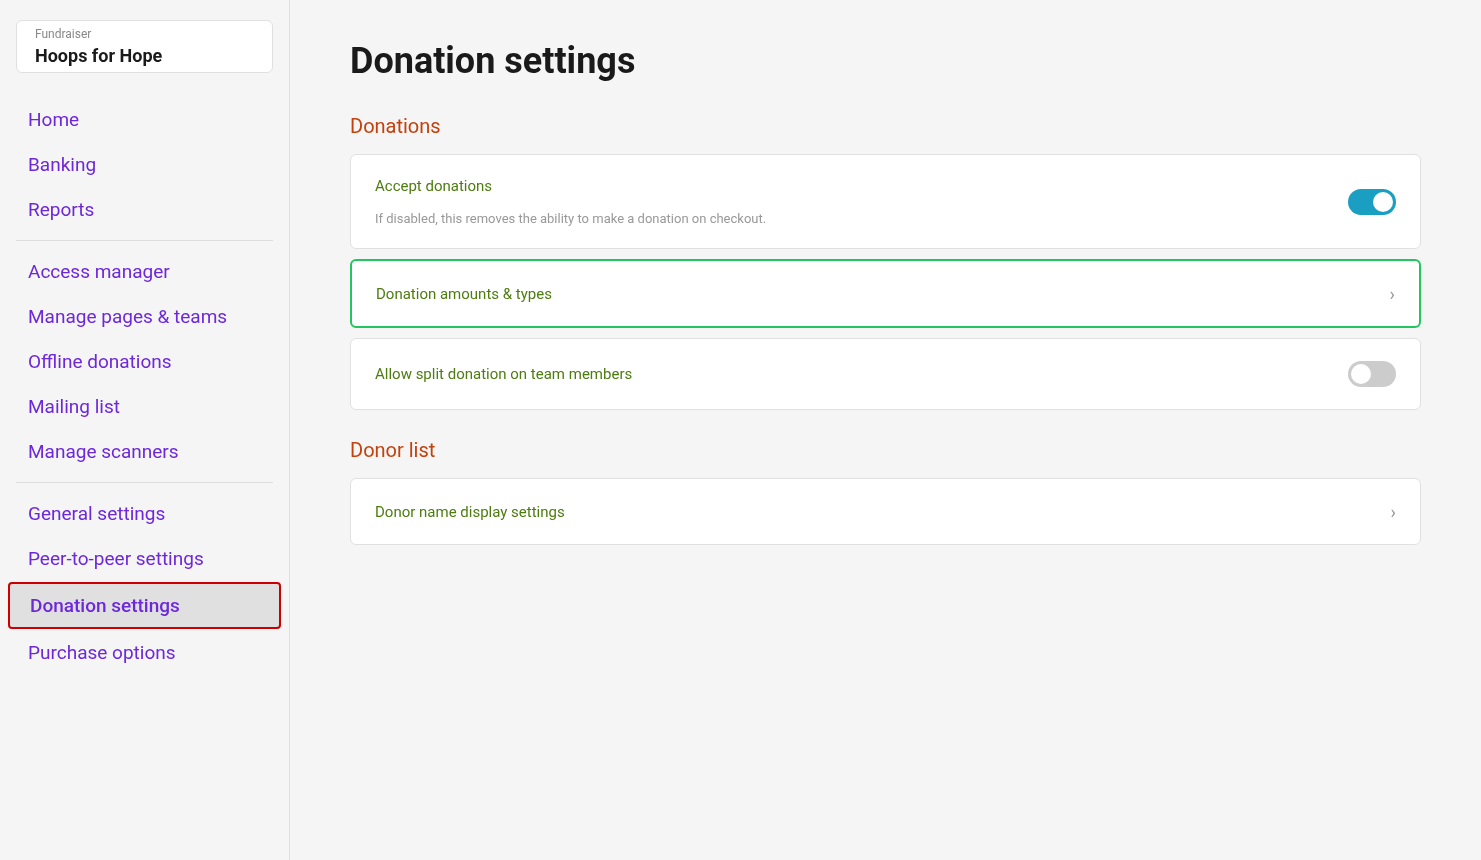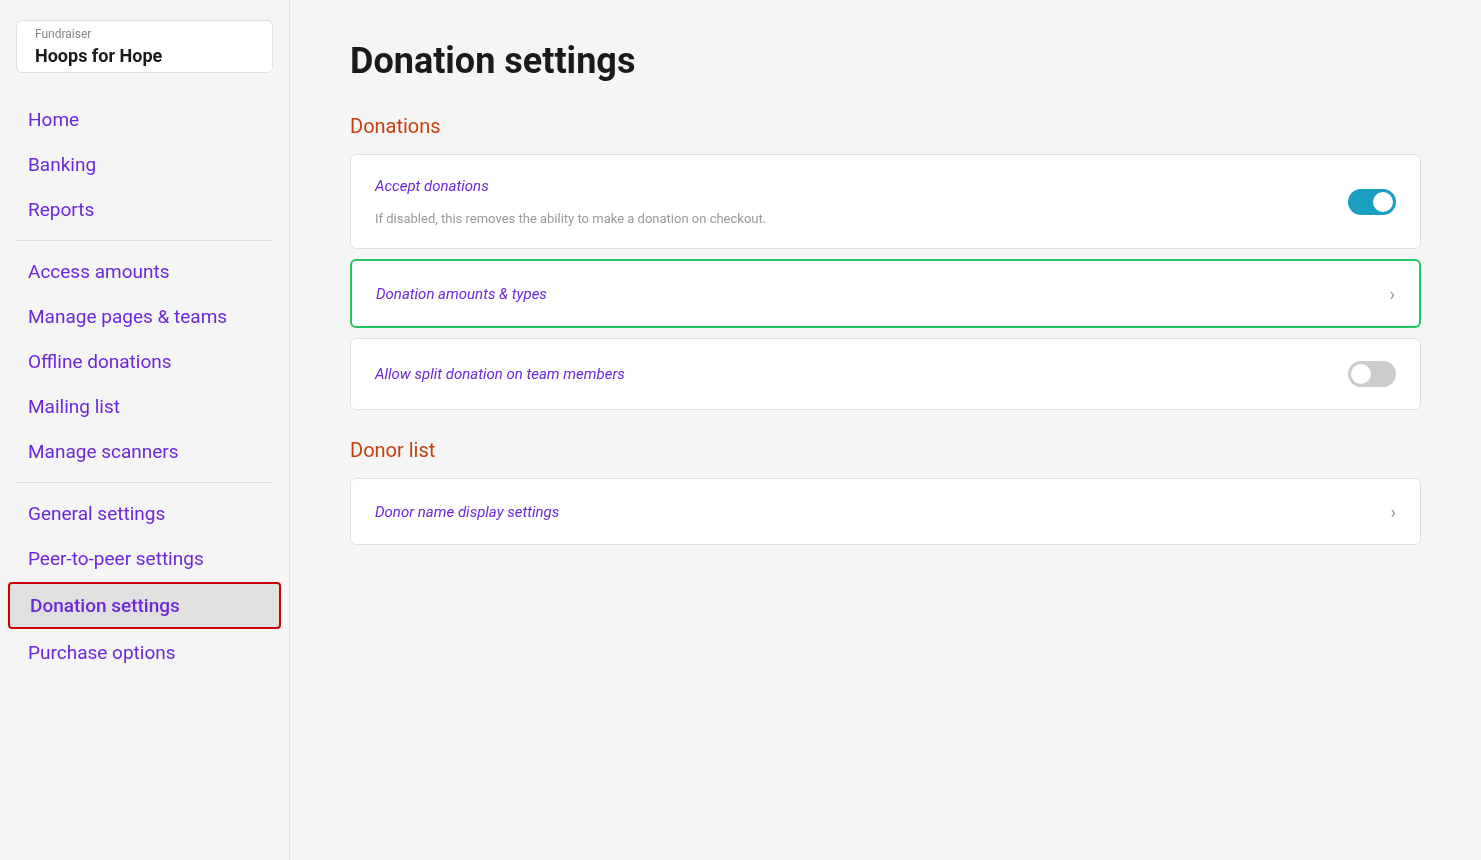--- a/index.html
+++ b/index.html
@@ -114,22 +114,21 @@
       padding: 22px 24px;
     }
 
     .card-row-content {
       display: flex;
       flex-direction: column;
     }
 
     .card-row-title {
       font-size: 15px;
-      color: #6d28d9;
-      font-style: italic;
+      color: #4d7c0f;
     }
 
     .card-row-subtitle {
       font-size: 13px;
       color: #999;
       margin-top: 16px;
     }
 
     .card-link-row {
       display: flex;
@@ -208,21 +207,21 @@
 
     <div class="sidebar-section">
       <div class="sidebar-item">Home</div>
       <div class="sidebar-item">Banking</div>
       <div class="sidebar-item">Reports</div>
     </div>
 
     <div class="sidebar-divider"></div>
 
     <div class="sidebar-section">
-      <div class="sidebar-item">Access amounts</div>
+      <div class="sidebar-item">Access manager</div>
       <div class="sidebar-item">Manage pages &amp; teams</div>
       <div class="sidebar-item">Offline donations</div>
       <div class="sidebar-item">Mailing list</div>
       <div class="sidebar-item">Manage scanners</div>
     </div>
 
     <div class="sidebar-divider"></div>
 
     <div class="sidebar-section">
       <div class="sidebar-item">General settings</div>

